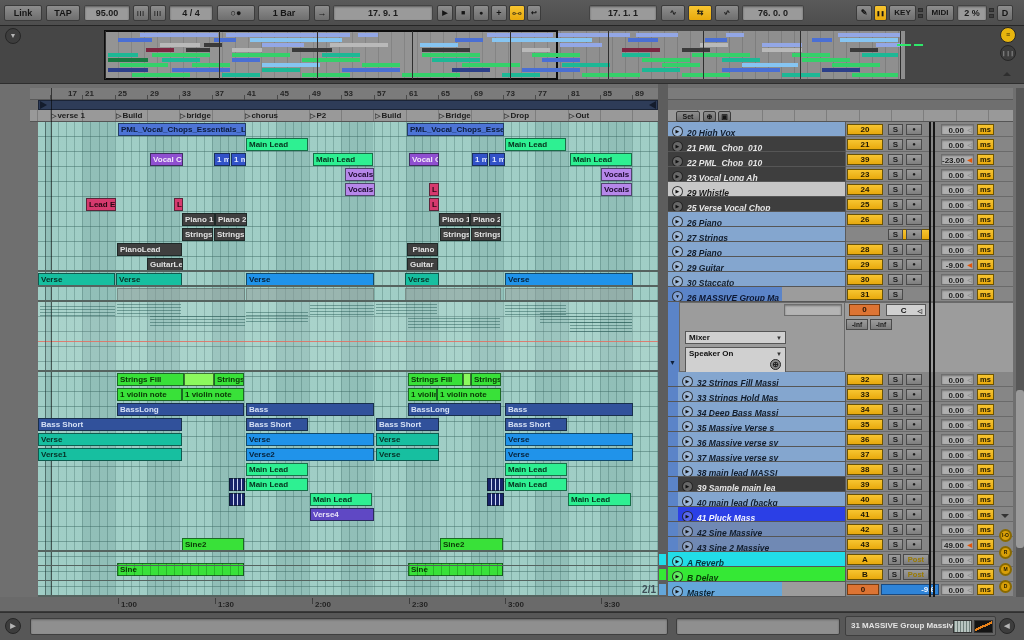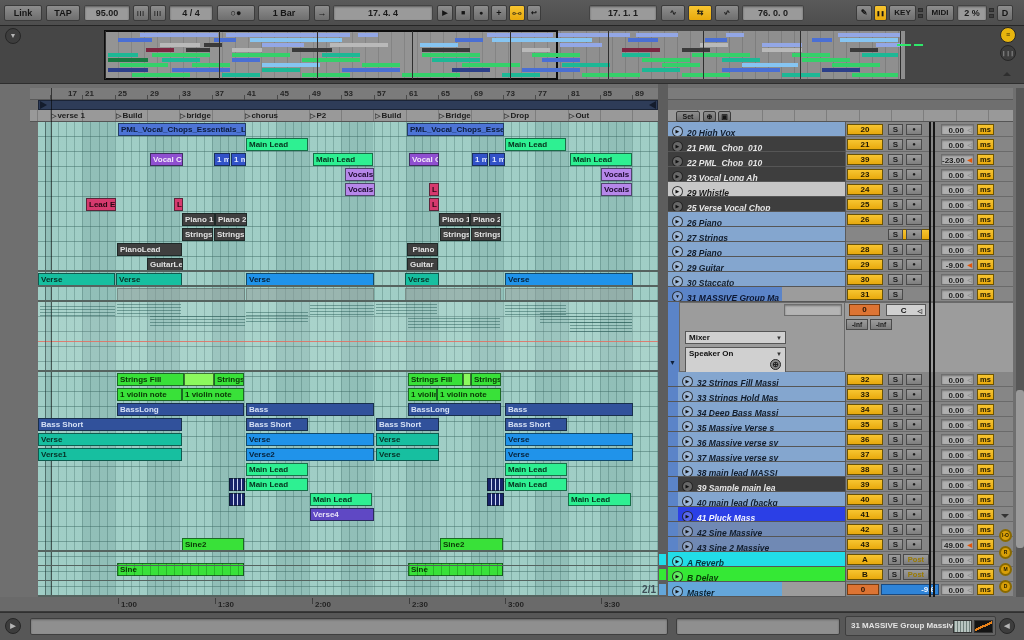--- a/index.html
+++ b/index.html
@@ -119,21 +119,21 @@
   <div class="ab" id="toolbar">
     <div class="ab tbtn" style="left:4px;top:5px;width:38px;height:16px">Link</div>
     <div class="ab tbtn" style="left:46px;top:5px;width:34px;height:16px">TAP</div>
     <div class="ab disp" style="left:84px;top:5px;width:46px;height:16px">95.00</div>
     <div class="ab tbtn" style="left:133px;top:5px;width:16px;height:16px;font-size:6px;letter-spacing:1px">|||</div>
     <div class="ab tbtn" style="left:150px;top:5px;width:16px;height:16px;font-size:6px;letter-spacing:1px">|||</div>
     <div class="ab disp" style="left:169px;top:5px;width:44px;height:16px">4 / 4</div>
     <div class="ab tbtn" style="left:217px;top:5px;width:38px;height:16px">○●</div>
     <div class="ab tbtn" style="left:258px;top:5px;width:52px;height:16px">1 Bar</div>
     <div class="ab tbtn" style="left:314px;top:5px;width:16px;height:16px">→</div>
-    <div class="ab disp" style="left:333px;top:5px;width:100px;height:16px">17. 4. 4</div>
+    <div class="ab disp" style="left:333px;top:5px;width:100px;height:16px">17. 9. 1</div>
     <div class="ab tbtn" style="left:437px;top:5px;width:16px;height:16px;font-size:7px">▶</div>
     <div class="ab tbtn" style="left:455px;top:5px;width:16px;height:16px;font-size:7px">■</div>
     <div class="ab tbtn" style="left:473px;top:5px;width:16px;height:16px;font-size:7px">●</div>
     <div class="ab tbtn" style="left:491px;top:5px;width:16px;height:16px">+</div>
     <div class="ab tbtn yellow" style="left:509px;top:5px;width:16px;height:16px;font-size:6px">o‑o</div>
     <div class="ab tbtn" style="left:527px;top:5px;width:14px;height:16px;font-size:7px">↩</div>
     <div class="ab disp" style="left:589px;top:5px;width:68px;height:16px">17. 1. 1</div>
     <div class="ab tbtn" style="left:661px;top:5px;width:24px;height:16px;font-size:8px">∿</div>
     <div class="ab tbtn yellow" style="left:688px;top:5px;width:24px;height:16px;font-size:8px">⇆</div>
     <div class="ab tbtn" style="left:715px;top:5px;width:24px;height:16px;font-size:8px;transform:scaleX(-1)">∿</div>
@@ -460,21 +460,21 @@
     <div class="ab delaybox on" style="left: 941px; top: 259px; width: 33px; height: 11px;"><span>-9.00</span><span class="arr">◀</span></div>
     <div class="ab msbtn" style="left: 977px; top: 259px; width: 17px; height: 11px;">ms</div>
     <div class="ab hdr h-blue" style="left: 668px; top: 272px; width: 177px; height: 15px;"><span class="fold">▶</span><span class="hname">30 Staccato</span></div>
     <div class="ab rowline" style="left: 846px; top: 286px; width: 167px; height: 1px;"></div>
     <div class="ab numbtn" style="left: 847px; top: 274px; width: 36px; height: 11px;">30</div>
     <div class="ab sbtn" style="left: 888px; top: 274px; width: 15px; height: 11px;">S</div>
     <div class="ab sbtn" style="left: 906px; top: 274px; width: 16px; height: 11px; font-size: 6px;">●</div>
     <div class="ab meter" style="left: 927px; top: 272px; width: 11px; height: 15px;"></div>
     <div class="ab delaybox" style="left: 941px; top: 274px; width: 33px; height: 11px;"><span>0.00</span><span class="arr">◁</span></div>
     <div class="ab msbtn" style="left: 977px; top: 274px; width: 17px; height: 11px;">ms</div>
-    <div class="ab hdr h-group" style="left: 668px; top: 287px; width: 114px; height: 15px;"><span class="fold">▼</span><span class="hname">31 MASSIVE Group Ma</span></div>
+    <div class="ab hdr h-group" style="left: 668px; top: 287px; width: 114px; height: 15px;"><span class="fold">▼</span><span class="hname">26 MASSIVE Group Ma</span></div>
     <div class="ab " style="left: 782px; top: 287px; width: 63px; height: 15px; background: rgb(156, 156, 156); border-bottom: 1px solid rgb(86, 86, 86);"></div>
     <div class="ab rowline" style="left: 846px; top: 301px; width: 167px; height: 1px;"></div>
     <div class="ab numbtn" style="left: 847px; top: 289px; width: 36px; height: 11px;">31</div>
     <div class="ab sbtn" style="left: 888px; top: 289px; width: 15px; height: 11px;">S</div>
     <div class="ab meter" style="left: 927px; top: 287px; width: 11px; height: 85px;"></div>
     <div class="ab delaybox" style="left: 941px; top: 289px; width: 33px; height: 11px;"><span>0.00</span><span class="arr">◁</span></div>
     <div class="ab msbtn" style="left: 977px; top: 289px; width: 17px; height: 11px;">ms</div>
     <div class="ab " style="left: 668px; top: 372px; width: 10px; height: 15px; background: rgb(91, 132, 200); border-bottom: 1px solid rgb(86, 86, 86);"></div>
     <div class="ab hdr h-blue" style="left: 678px; top: 372px; width: 167px; height: 15px;"><span class="fold">▶</span><span class="hname">32 Strings Fill Massi</span></div>
     <div class="ab rowline" style="left: 846px; top: 386px; width: 167px; height: 1px;"></div>

